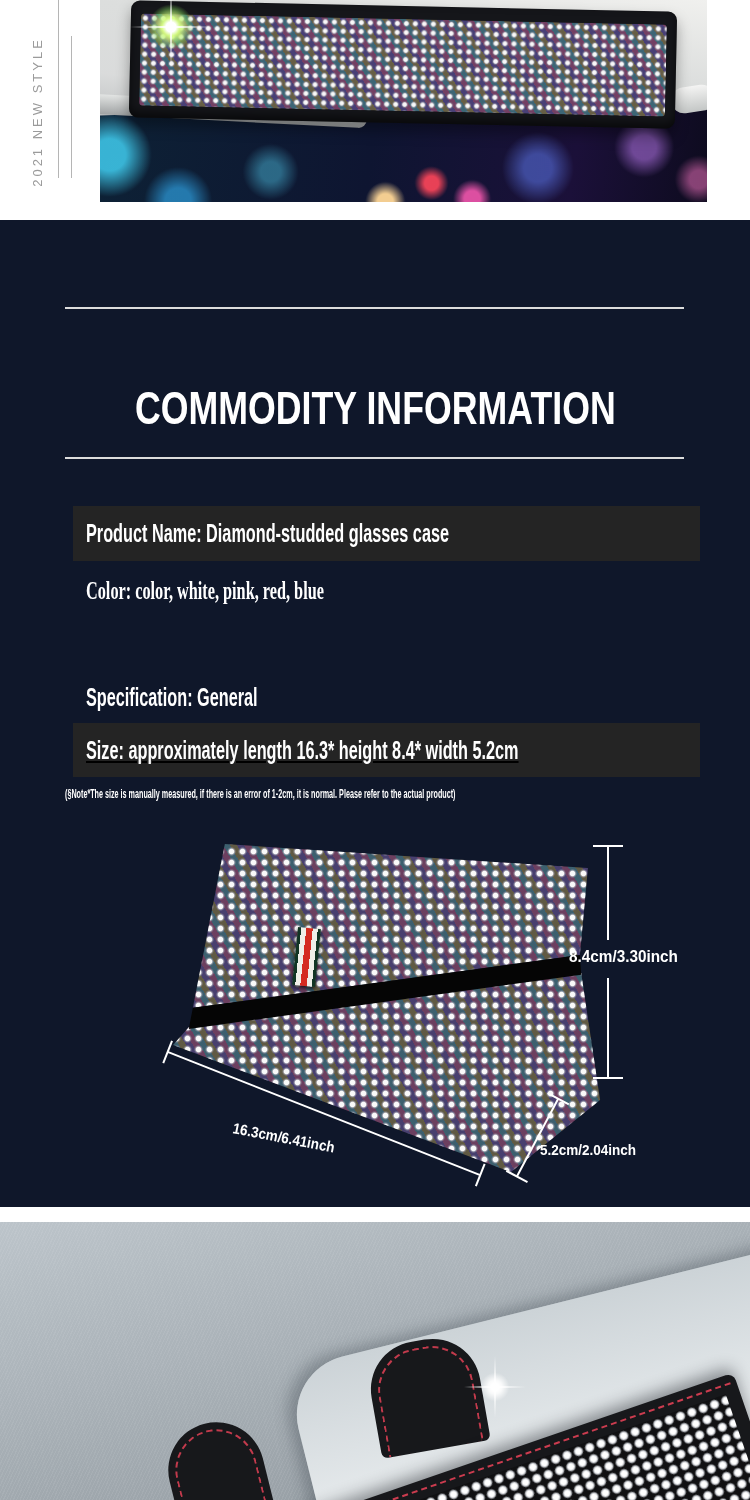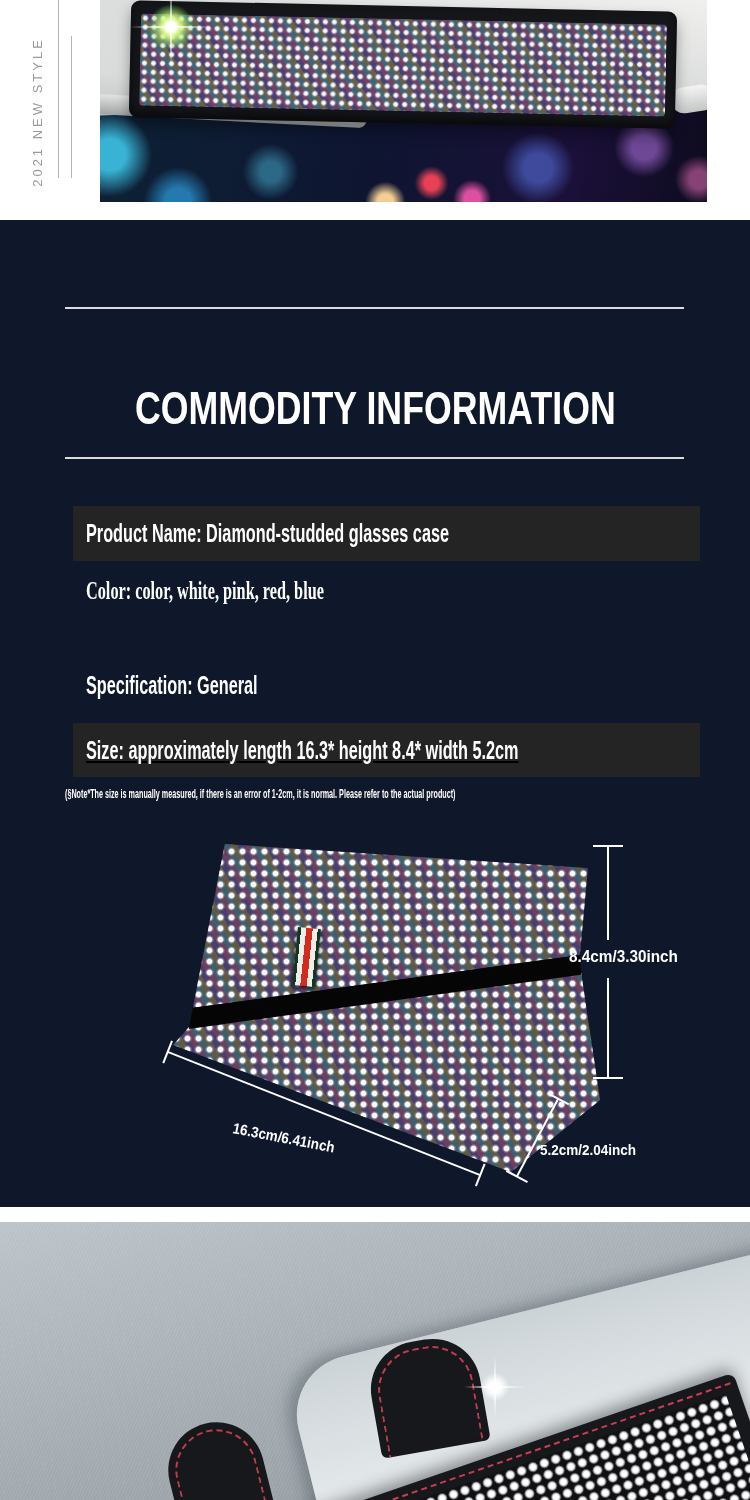--- a/index.html
+++ b/index.html
@@ -77,21 +77,21 @@
     color:#ffffff;font-size:47px;font-weight:bold;white-space:nowrap;}
   .panel-title span{display:inline-block;transform:scaleX(.76);transform-origin:center;}
 
   .spec-row{position:absolute;left:65px;width:627px;display:flex;align-items:center;margin-left:8px;}
   .spec-row.hl{background:#242424;}
   .spec-row .txt{color:#ffffff;font-size:25px;font-weight:bold;white-space:nowrap;
     padding-left:20px;transform:scaleX(.65);transform-origin:left center;}
   #row-0{top:286px;height:55px;}
   #row-1{top:346px;height:50px;font-family:Liberation Serif, serif;}
   #row-2{top:396px;height:52px;}
-  #row-3{top:440px;height:50px;text-align:center;}
+  #row-3{top:452px;height:50px;text-align:center;}
   #row-4{top:503px;height:54px;text-decoration:underline;}
   .note-line{position:absolute;left:65px;top:567px;color:#ffffff;font-size:12px;font-weight:bold;
     white-space:nowrap;transform:scaleX(.60);transform-origin:left center;}
 
   
   .diagram-case{position:absolute;left:160px;top:615px;width:450px;height:345px;}
   .dc-flap{position:absolute;left:0;top:0;width:100%;height:100%;
     clip-path:polygon(14.4% 2.6%, 95.1% 9.6%, 93.3% 34.8%, 7.3% 50.1%);}
   .dc-body{position:absolute;left:0;top:0;width:100%;height:100%;
     clip-path:polygon(6.4% 55.7%, 93.6% 40%, 97.8% 76.8%, 78% 97.7%, 2.9% 60.9%);}

